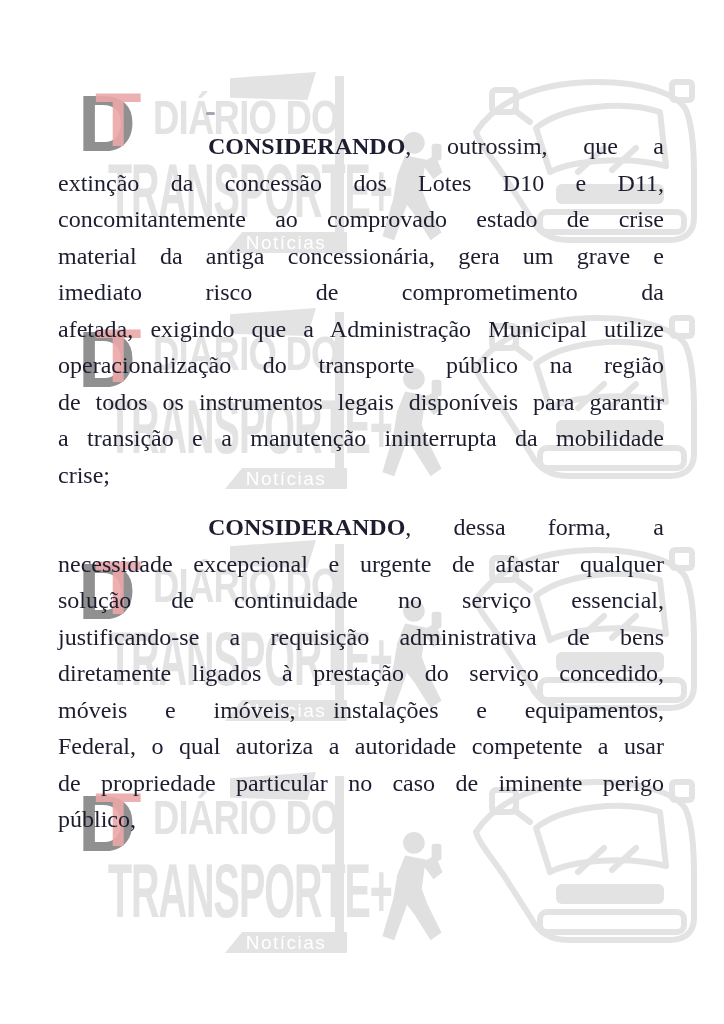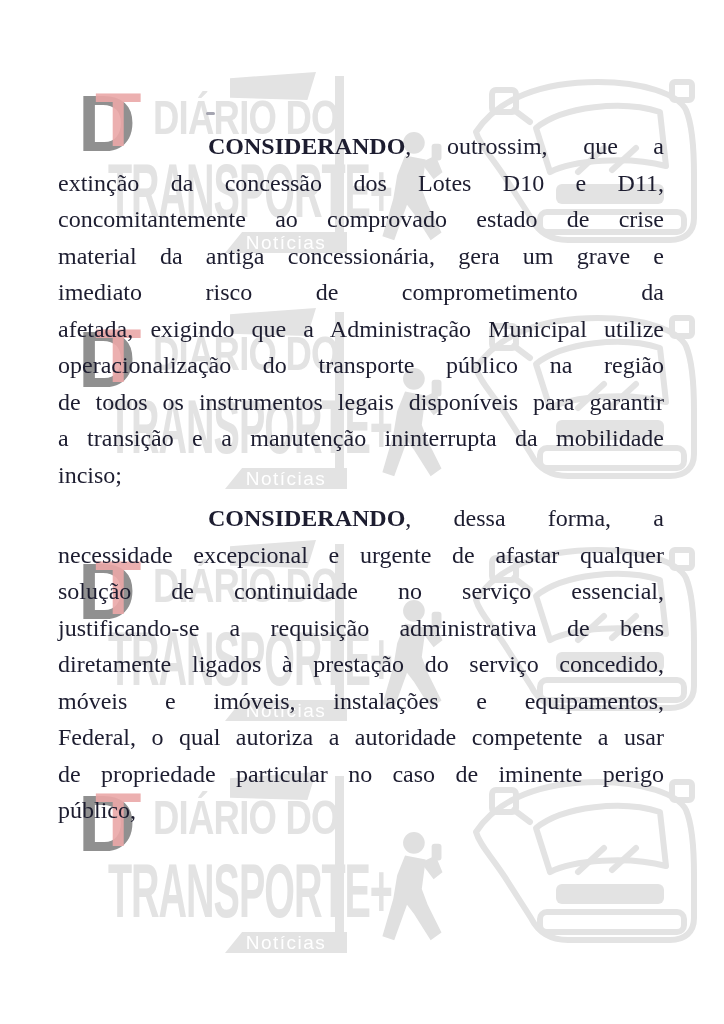--- a/index.html
+++ b/index.html
@@ -23,21 +23,21 @@
   .wm-pole{position:absolute;left:257px;top:6px;width:9px;height:156px;background:#e3e3e3;}
   .wm-noticias{position:absolute;left:147px;top:162px;width:122px;height:21px;background:#e3e3e3;
         clip-path:polygon(14% 0,100% 0,100% 100%,0 100%);
         display:flex;align-items:center;justify-content:center;
         font-family:Liberation Sans, sans-serif;font-size:19px;letter-spacing:1.5px;color:#ffffff;}
   .wm-person{position:absolute;left:294px;top:60px;width:72px;height:130px;}
   .wm-bus{position:absolute;left:360px;top:0px;width:265px;height:185px;}
   
   .textblock{position:absolute;left:58px;top:128px;width:606px;color:#1d1d30;
         font-size:24px;line-height:36.5px;}
-  .paragraph + .paragraph{margin-top:7px;}
+  .paragraph + .paragraph{margin-top:16px;}
   .line{text-align:justify;text-align-last:justify;height:36.5px;overflow:visible;}
   .line.first{padding-left:150px;}
   .line.last{text-align-last:left;}
   .line .b{font-weight:bold;}
   .artifact{position:absolute;left:206px;top:112px;width:9px;height:3px;border-radius:2px;
         background:#8e8e9e;opacity:.8;}
 </style>
 </head>
 <body>
 
@@ -172,21 +172,21 @@
       <div class="paragraph">
         <div class="line first"><span class="b">CONSIDERANDO</span><span>, outrossim, que a</span></div>
         <div class="line"><span>extinção da concessão dos Lotes D10 e D11,</span></div>
         <div class="line"><span>concomitantemente ao comprovado estado de crise</span></div>
         <div class="line"><span>material da antiga concessionária, gera um grave e</span></div>
         <div class="line"><span>imediato risco de comprometimento da</span></div>
         <div class="line"><span>afetada, exigindo que a Administração Municipal utilize</span></div>
         <div class="line"><span>operacionalização do transporte público na região</span></div>
         <div class="line"><span>de todos os instrumentos legais disponíveis para garantir</span></div>
         <div class="line"><span>a transição e a manutenção ininterrupta da mobilidade</span></div>
-        <div class="line last"><span>inciso;</span></div>
+        <div class="line last"><span>crise;</span></div>
       </div>
       <div class="paragraph">
         <div class="line first"><span class="b">CONSIDERANDO</span><span>, dessa forma, a</span></div>
         <div class="line"><span>necessidade excepcional e urgente de afastar qualquer</span></div>
         <div class="line"><span>solução de continuidade no serviço essencial,</span></div>
         <div class="line"><span>justificando-se a requisição administrativa de bens</span></div>
         <div class="line"><span>diretamente ligados à prestação do serviço concedido,</span></div>
         <div class="line"><span>móveis e imóveis, instalações e equipamentos,</span></div>
         <div class="line"><span>Federal, o qual autoriza a autoridade competente a usar</span></div>
         <div class="line"><span>de propriedade particular no caso de iminente perigo</span></div>

